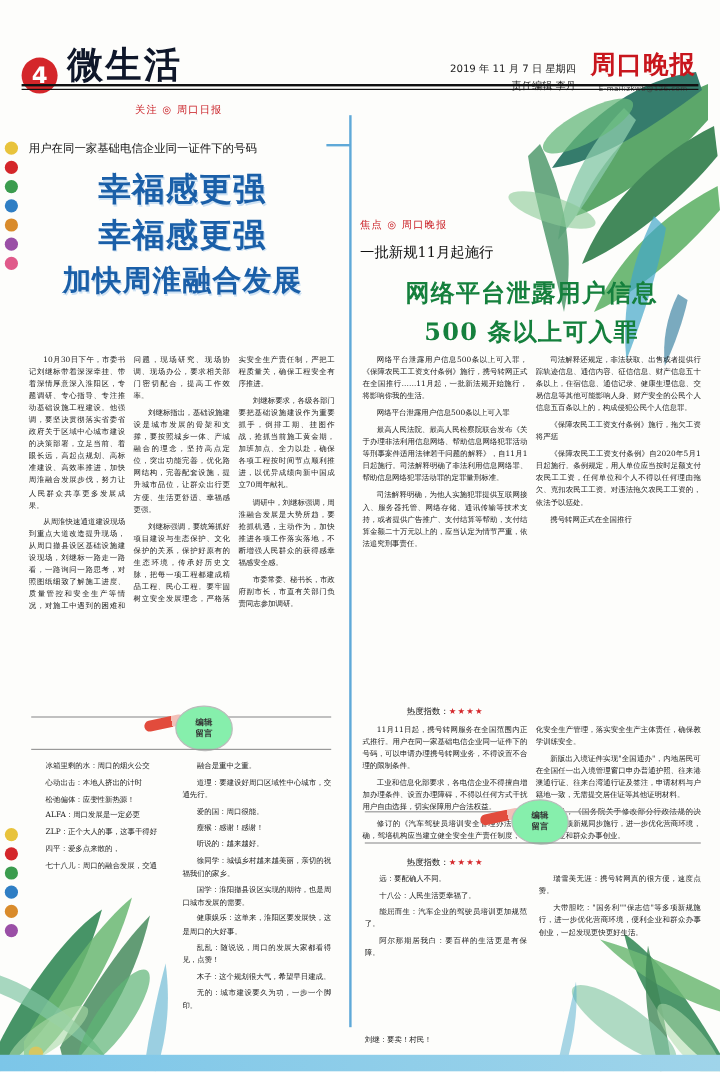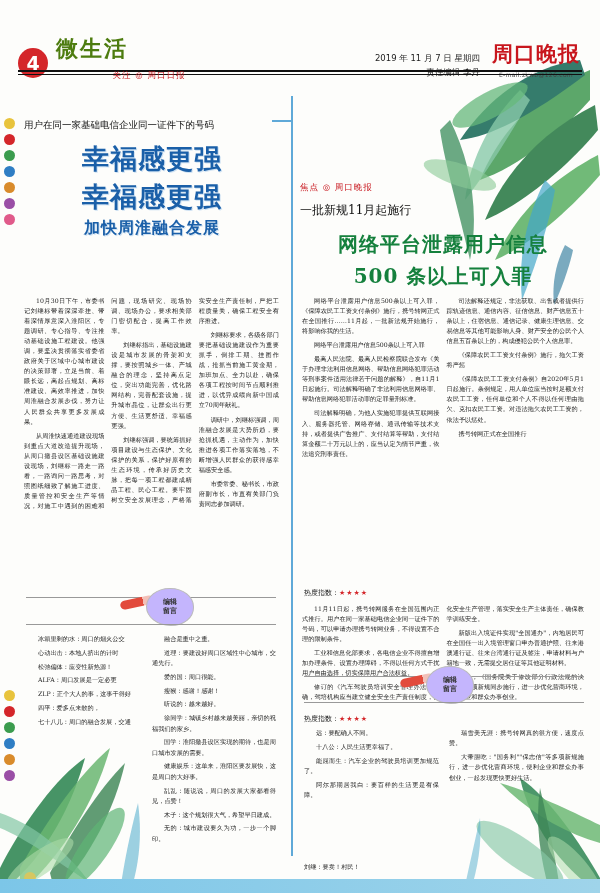--- a/index.html
+++ b/index.html
@@ -21,21 +21,21 @@
   .br-leaves{right:0;bottom:0;width:250px;height:200px;}
   
   .masthead{position:absolute;left:0;top:18px;width:600px;height:52px;}
   .page-badge{
     position:absolute;left:18px;top:30px;width:30px;height:30px;border-radius:50%;
     background:#d4262a;color:#fff;font-size:19px;font-weight:bold;
     display:flex;align-items:center;justify-content:center;
     font-family:"DejaVu Sans",sans-serif;
   }
   .section-title{
-    position:absolute;left:56px;top:16px;font-size:22px;font-weight:bold;color:#4d7c0f;
+    position:absolute;left:56px;top:16px;font-size:30px;font-weight:bold;color:#0f172a;
     letter-spacing:2px;
   }
   .masthead-rule{
     position:absolute;left:18px;top:70px;width:564px;height:2px;background:#111;
   }
   .masthead-rule2{
     position:absolute;left:18px;top:74px;width:564px;height:1px;background:#111;
   }
   .date-line{
     position:absolute;right:120px;top:34px;font-size:8.5px;color:#222;text-align:right;
@@ -49,37 +49,37 @@
     font-family:"DejaVu Serif","Liberation Serif",serif;
   }
   .paper-logo .mail{font-size:6px;color:#444;margin-top:3px;letter-spacing:.3px;}
   
   .dot-strip{position:absolute;left:4px;top:118px;width:12px;}
   .dot-strip i{display:block;width:11px;height:11px;border-radius:50%;margin-bottom:5px;}
   .dot-strip2{position:absolute;left:4px;top:690px;width:12px;}
   .dot-strip2 i{display:block;width:11px;height:11px;border-radius:50%;margin-bottom:5px;}
   
   .kicker{
-    position:absolute;left:24px;top:70px;width:250px;text-align:center;
+    position:absolute;left:24px;top:86px;width:250px;text-align:center;
     font-size:8.5px;color:#c8161d;letter-spacing:1px;
   }
   .lead-line{
     position:absolute;left:24px;top:118px;width:250px;font-size:9.5px;color:#111;
     line-height:1.5;
   }
   .headline{
     position:absolute;left:22px;top:140px;width:260px;text-align:center;
   }
   .headline div{
     font-size:27px;font-weight:bold;color:#1a5fa8;line-height:1.42;
     font-family:"DejaVu Serif","Liberation Serif",serif;
     text-shadow:1px 1px 0 #cfe2f3;
     letter-spacing:1px;
   }
-  .headline .l3{font-size:16px;}
+  .headline .l3{font-size:24px;}
   
   .v-divider{position:absolute;left:291px;top:96px;width:1.5px;height:760px;background:#5fa9d8;}
   .elbow{position:absolute;left:272px;top:120px;width:20px;height:1.5px;background:#5fa9d8;}
   
   .kicker-r{
     position:absolute;left:300px;top:182px;width:280px;text-align:left;
     font-size:8.5px;color:#c8161d;letter-spacing:1px;
   }
   .sub-r{
     position:absolute;left:300px;top:202px;width:200px;font-size:12px;color:#111;
@@ -96,30 +96,30 @@
     font-size:6.2px;line-height:1.62;color:#1a1a1a;text-align:justify;
     font-family:"DejaVu Serif","Liberation Serif",serif;
     column-gap:7px;
   }
   .col p{margin:0 0 4px 0;text-indent:12px;}
   .rule-h{position:absolute;height:1px;background:#999;}
   
   .stamp{position:absolute;width:74px;height:40px;}
   .stamp .blob{
     position:absolute;right:0;top:0;width:46px;height:36px;border-radius:50% 50% 48% 52%;
-    background:#c4b5fd;border:1px solid #bbb;
+    background:#86efac;border:1px solid #bbb;
     display:flex;align-items:center;justify-content:center;text-align:center;
     font-size:7px;color:#333;line-height:1.3;font-weight:bold;
   }
   .stamp .pen{
     position:absolute;left:0;top:10px;width:34px;height:9px;border-radius:5px;
     background:linear-gradient(90deg,#e24b3c 0%,#e24b3c 68%,#f3c0b8 68%,#f3c0b8 100%);
     transform:rotate(-12deg);
   }
-  .rating{font-size:7px;color:#111;}
+  .rating{font-size:7px;color:#111;margin-left:35px;}
   .rating .stars{color:#d4262a;letter-spacing:1px;}
   .small-list{
     font-size:6.2px;line-height:1.66;color:#1a1a1a;text-align:justify;
     font-family:"DejaVu Serif","Liberation Serif",serif;
   }
   .small-list p{margin:0 0 3.5px 0;text-indent:12px;}
   .bottom-bar{
     position:absolute;left:0;bottom:0;width:600px;height:14px;
     background:linear-gradient(90deg,#7cc6e8,#9fd4ea);
   }

